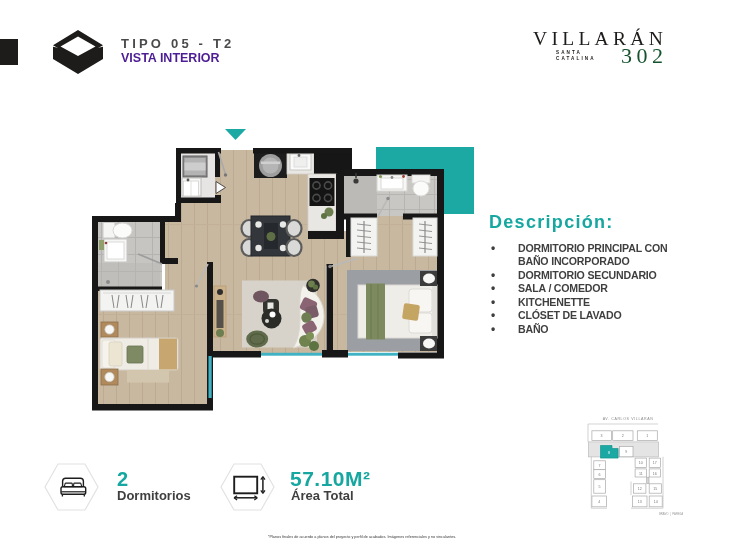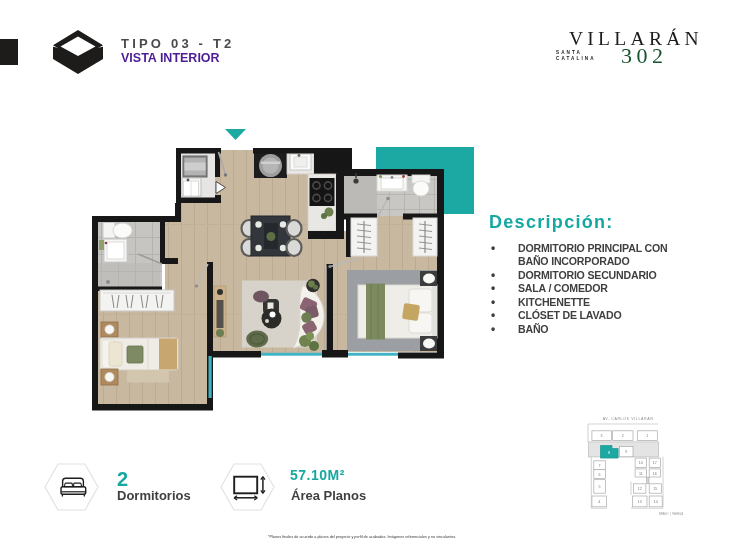--- a/index.html
+++ b/index.html
@@ -10,26 +10,26 @@
 </head>
 <body>
 
 <div class="abs" style="left:0;top:39px;width:18px;height:26px;background:#1e1c1a;"></div>
 
 <svg class="abs" style="left:50px;top:29px;" width="56" height="46" viewBox="0 0 56 46">
   <path fill="#1e1c1a" fill-rule="evenodd" d="M28 1 L53 16.2 L28 30.5 L3 16.2 Z M28 7.6 L45.5 17.6 L28 27 L10.5 17.6 Z"></path>
   <path fill="#1e1c1a" d="M3 17.8 L10.5 19.2 L28 28.6 L45.5 19.2 L53 17.8 L53 30 L28 45 L3 30 Z"></path>
 </svg>
 
-<div class="abs" style="left:121px;top:36px;font-size:13px;font-weight:bold;color:#4a4a4a;letter-spacing:3.2px;">TIPO 03 - T2</div>
+<div class="abs" style="left:121px;top:36px;font-size:13px;font-weight:bold;color:#4a4a4a;letter-spacing:3.2px;">TIPO 05 - T2</div>
 
 <div class="abs" style="left:121px;top:51px;font-size:12.5px;font-weight:bold;color:#4c1d95;letter-spacing:0px;">VISTA INTERIOR</div>
 
 <div class="abs" style="left:533px;top:27.5px;width:170px;font-family:'Liberation Serif',serif;color:#1e1c1a;">
-  <div style="font-size:19.5px;letter-spacing:4.3px;text-align:right;">VILLARÁN</div>
+  <div style="font-size:19.5px;letter-spacing:4.3px;">VILLARÁN</div>
 </div>
 
 <div class="abs" style="left:556px;top:50px;font-size:4.6px;letter-spacing:2.1px;font-weight:bold;color:#1e1c1a;line-height:6px;">SANTA<br>CATALINA</div>
 
 <div class="abs" style="left:621px;top:43px;font-family:'Liberation Serif',serif;font-size:22px;letter-spacing:4.5px;color:#14532d;">302</div>
 
 <svg id="plan" class="abs" style="left:0;top:0;" width="730" height="548" viewBox="0 0 730 548">
 <defs>
   <pattern id="planks" width="13" height="90" patternUnits="userSpaceOnUse">
     <rect width="13" height="90" fill="#c9b8a0"></rect>
@@ -426,16 +426,16 @@
 
   <g stroke="#1d1d1d" stroke-width="1.9" fill="none">
     <rect x="14.2" y="14.7" width="23" height="16.6"></rect>
     <path d="M42.9 15.2 L42.9 30.8" stroke-width="1.5"></path>
     <path d="M42.9 14.5 L40.8 17.6 M42.9 14.5 L45 17.6 M42.9 31.5 L40.8 28.4 M42.9 31.5 L45 28.4" stroke-width="1.2"></path>
     <path d="M14.6 35.8 L36.8 35.8" stroke-width="1.5"></path>
     <path d="M14 35.8 L17.1 33.7 M14 35.8 L17.1 37.9 M37.4 35.8 L34.3 33.7 M37.4 35.8 L34.3 37.9" stroke-width="1.2"></path>
   </g>
 </svg>
 
-<div class="abs" style="left:290px;top:467px;font-size:14px;font-weight:bold;color:#16a7a1;letter-spacing:0.5px;">57.10M²</div>
-<div class="abs" style="left:291px;top:488px;font-size:13px;font-weight:bold;color:#3f3f3f;">Área Planos</div>
+<div class="abs" style="left:290px;top:467px;font-size:21px;font-weight:bold;color:#16a7a1;letter-spacing:0.5px;">57.10M²</div>
+<div class="abs" style="left:291px;top:488px;font-size:13px;font-weight:bold;color:#3f3f3f;">Área Total</div>
 
 <div class="abs" style="left:268px;top:535px;font-size:3.8px;color:#3a3a3a;">*Planos finales de acuerdo a planos del proyecto y perfil de acabados. Imágenes referenciales y no vinculantes.</div>
 
 </body></html>

